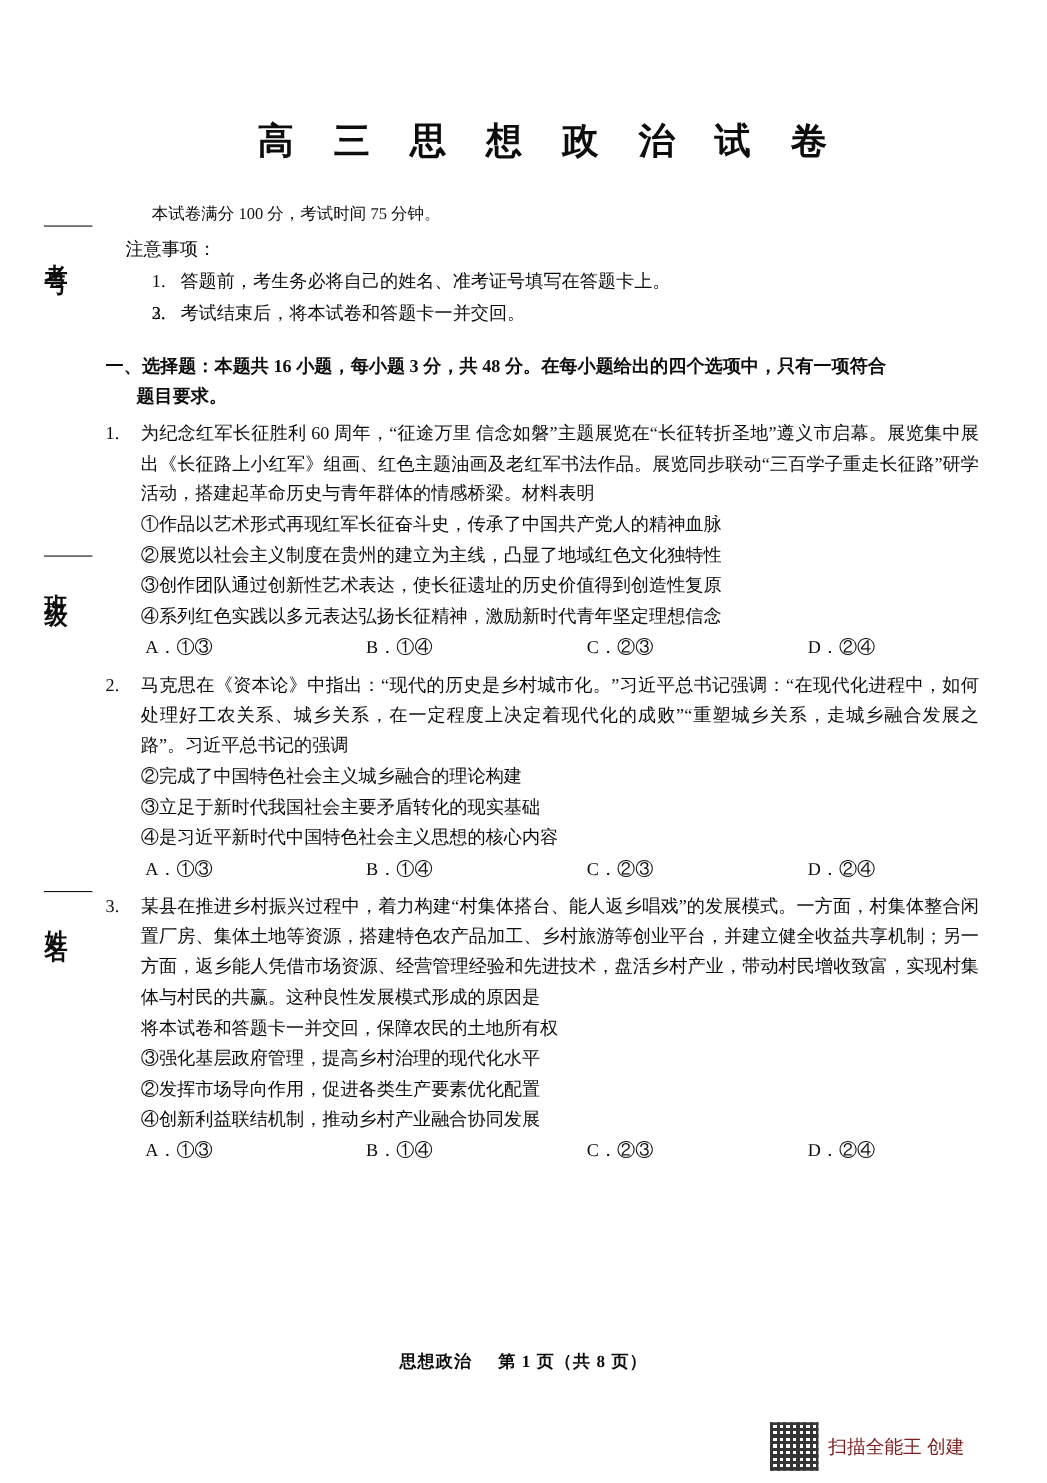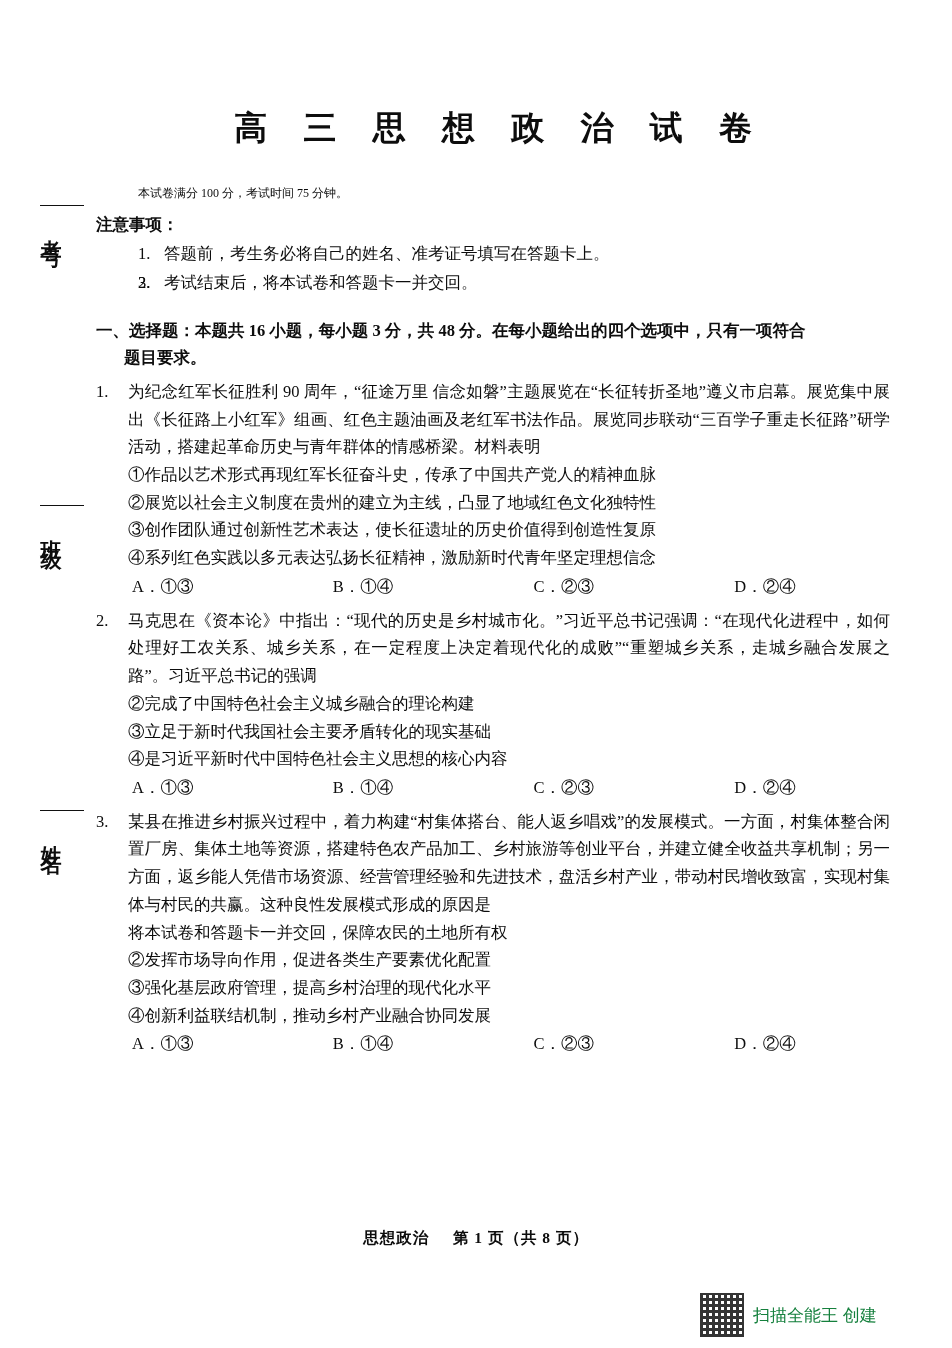--- a/index.html
+++ b/index.html
@@ -62,29 +62,29 @@
     font-size: 33px;
     font-weight: bold;
     text-align: center;
     letter-spacing: 14px;
     margin: 18px 0 34px 0;
     padding-left: 14px;
     font-family: "Liberation Serif", "DejaVu Serif", serif;
   }
 
   .meta-line {
-    font-size: 12px;
+    font-size: 15px;
     margin: 0 0 12px 42px;
     font-family: Liberation Serif, serif;
   }
 
   .notice-title {
     font-size: 16.5px;
-    font-weight: bold;
-    margin: 0 0 5px 0;
+    font-weight: normal;
+    margin: 0 0 5px 18px;
   }
   ol.notice {
     margin: 0 0 0 0;
     padding: 0;
     list-style: none;
   }
   ol.notice li {
     font-size: 16.5px;
     line-height: 1.62;
     margin-bottom: 2px;
@@ -164,21 +164,21 @@
     width: 44px;
     height: 44px;
     background-image:
       repeating-linear-gradient(0deg, #111 0 3px, transparent 3px 6px),
       repeating-linear-gradient(90deg, #111 0 3px, transparent 3px 6px);
     background-color: #fff;
     opacity: .85;
   }
   .wm-text {
     font-size: 17px;
-    color: #15803d;
+    color: #7f1d1d;
     font-family: "Liberation Sans", sans-serif;
   }
 </style>
 </head>
 <body>
 
 <div class="page">
 
   <div class="side-labels">
     <div class="side-block" style="top:0px;">
@@ -216,21 +216,21 @@
       </li>
     </ol>
 
     <div class="section-head">
       <span>一、选择题：本题共 16 小题，每小题 3 分，共 48 分。在每小题给出的四个选项中，只有一项符合</span>
       <span class="indent2">题目要求。</span>
     </div>
 
     <div class="q">
       <span class="qnum">1.</span>
-      <div class="stem">为纪念红军长征胜利 90 周年，“征途万里  信念如磐”主题展览在“长征转折圣地”遵义市启幕。展览集中展出《长征路上小红军》组画、红色主题油画及老红军书法作品。展览同步联动“三百学子重走长征路”研学活动，搭建起革命历史与青年群体的情感桥梁。材料表明</div>
+      <div class="stem">为纪念红军长征胜利 60 周年，“征途万里  信念如磐”主题展览在“长征转折圣地”遵义市启幕。展览集中展出《长征路上小红军》组画、红色主题油画及老红军书法作品。展览同步联动“三百学子重走长征路”研学活动，搭建起革命历史与青年群体的情感桥梁。材料表明</div>
       <span class="opt">①作品以艺术形式再现红军长征奋斗史，传承了中国共产党人的精神血脉</span>
       <span class="opt">②展览以社会主义制度在贵州的建立为主线，凸显了地域红色文化独特性</span>
       <span class="opt">③创作团队通过创新性艺术表达，使长征遗址的历史价值得到创造性复原</span>
       <span class="opt">④系列红色实践以多元表达弘扬长征精神，激励新时代青年坚定理想信念</span>
       <div class="choices">
         <span>A．①③</span>
         <span>B．①④</span>
         <span>C．②③</span>
         <span>D．②④</span>
       </div>
@@ -247,22 +247,22 @@
         <span>B．①④</span>
         <span>C．②③</span>
         <span>D．②④</span>
       </div>
     </div>
 
     <div class="q">
       <span class="qnum">3.</span>
       <div class="stem">某县在推进乡村振兴过程中，着力构建“村集体搭台、能人返乡唱戏”的发展模式。一方面，村集体整合闲置厂房、集体土地等资源，搭建特色农产品加工、乡村旅游等创业平台，并建立健全收益共享机制；另一方面，返乡能人凭借市场资源、经营管理经验和先进技术，盘活乡村产业，带动村民增收致富，实现村集体与村民的共赢。这种良性发展模式形成的原因是</div>
       <span class="opt">将本试卷和答题卡一并交回，保障农民的土地所有权</span>
+      <span class="opt">③强化基层政府管理，提高乡村治理的现代化水平</span>
       <span class="opt">②发挥市场导向作用，促进各类生产要素优化配置</span>
-      <span class="opt">③强化基层政府管理，提高乡村治理的现代化水平</span>
       <span class="opt">④创新利益联结机制，推动乡村产业融合协同发展</span>
       <div class="choices">
         <span>A．①③</span>
         <span>B．①④</span>
         <span>C．②③</span>
         <span>D．②④</span>
       </div>
     </div>
 
   </div>

